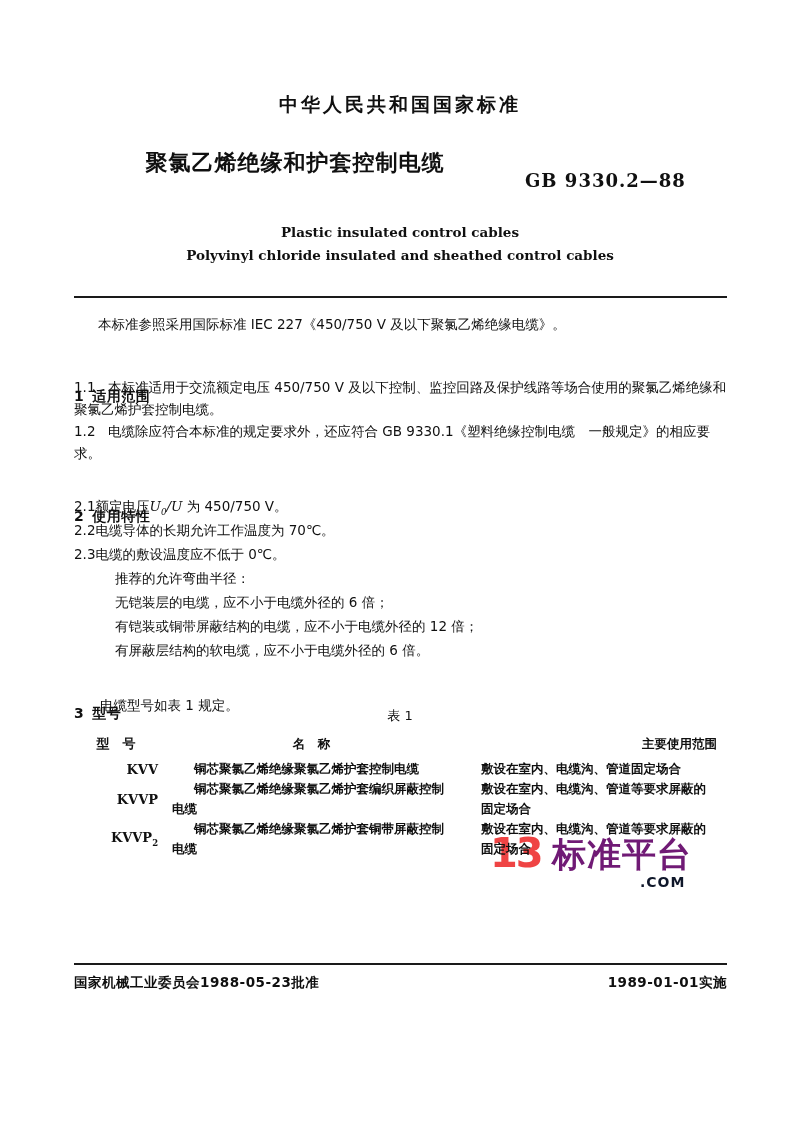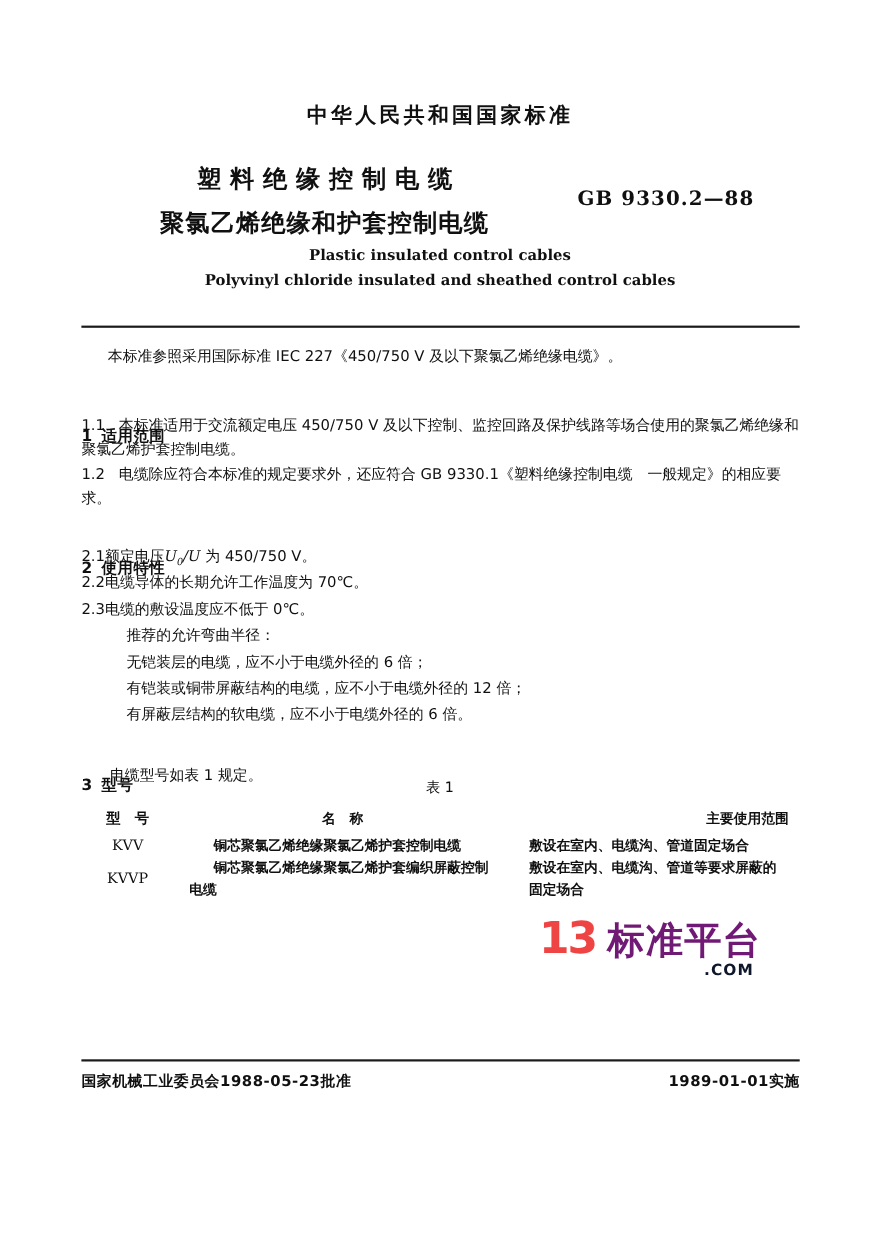--- a/index.html
+++ b/index.html
@@ -204,24 +204,25 @@
     border-top: 2px solid #1a1a1a;
     border-bottom: 1px solid #1a1a1a;
   }
   .mt-body td {
     vertical-align: middle;
     border-bottom: 1px solid #1a1a1a;
     padding: 9px 0;
   }
   .col-model {
     width: 84px;
-    text-align: center;
+    text-align: right;
     border-right: 1px solid #1a1a1a;
     font-family: "DejaVu Serif", "Liberation Serif", serif;
     font-size: 13px;
+    font-weight: bold;
   }
   .col-name {
     width: 279px;
     border-right: 1px solid #1a1a1a;
     padding-left: 14px !important;
     padding-right: 14px !important;
     font-weight: bold;
   }
   .col-scope {
     padding-left: 16px !important;
@@ -264,21 +265,20 @@
     <div class="wm-logo">13</div>
     <div class="wm-text">标准平台</div>
     <div class="wm-dotcom">.COM</div>
   </div>
 
   <div class="content">
 
     <div class="nat-std">中华人民共和国国家标准</div>
 
     <div class="title-block">
-      <div class="title-line1">塑料绝缘控制电缆</div>
       <div class="title-line2">聚氯乙烯绝缘和护套控制电缆</div>
     </div>
 
     <div class="std-no">GB 9330.2—88</div>
 
     <div class="en-title">
       <div class="l1">Plastic insulated control cables</div>
       <div class="l2">Polyvinyl chloride insulated and sheathed control cables</div>
     </div>
 
@@ -345,20 +345,29 @@
         </tr>
         <tr class="mt-body">
           <td class="col-model"><span>KVVP</span></td>
           <td class="col-name">
               <div class="cell-ind">铜芯聚氯乙烯绝缘聚氯乙烯护套编织屏蔽控制电缆</div>
             </td>
           <td class="col-scope">
               <div class="cell-scope-ind">敷设在室内、电缆沟、管道等要求屏蔽的固定场合</div>
             </td>
         </tr>
+        <tr class="mt-body">
+          <td class="col-model"><span>KVVP</span><sub>2</sub></td>
+          <td class="col-name">
+              <div class="cell-ind">铜芯聚氯乙烯绝缘聚氯乙烯护套铜带屏蔽控制电缆</div>
+            </td>
+          <td class="col-scope">
+              <div class="cell-scope-ind">敷设在室内、电缆沟、管道等要求屏蔽的固定场合</div>
+            </td>
+        </tr>
       </tbody>
     </table>
 
     <div class="rule-footer"></div>
     <div class="footer-left">国家机械工业委员会1988-05-23批准</div>
     <div class="footer-right">1989-01-01实施</div>
 
   </div>
 </div>
 

